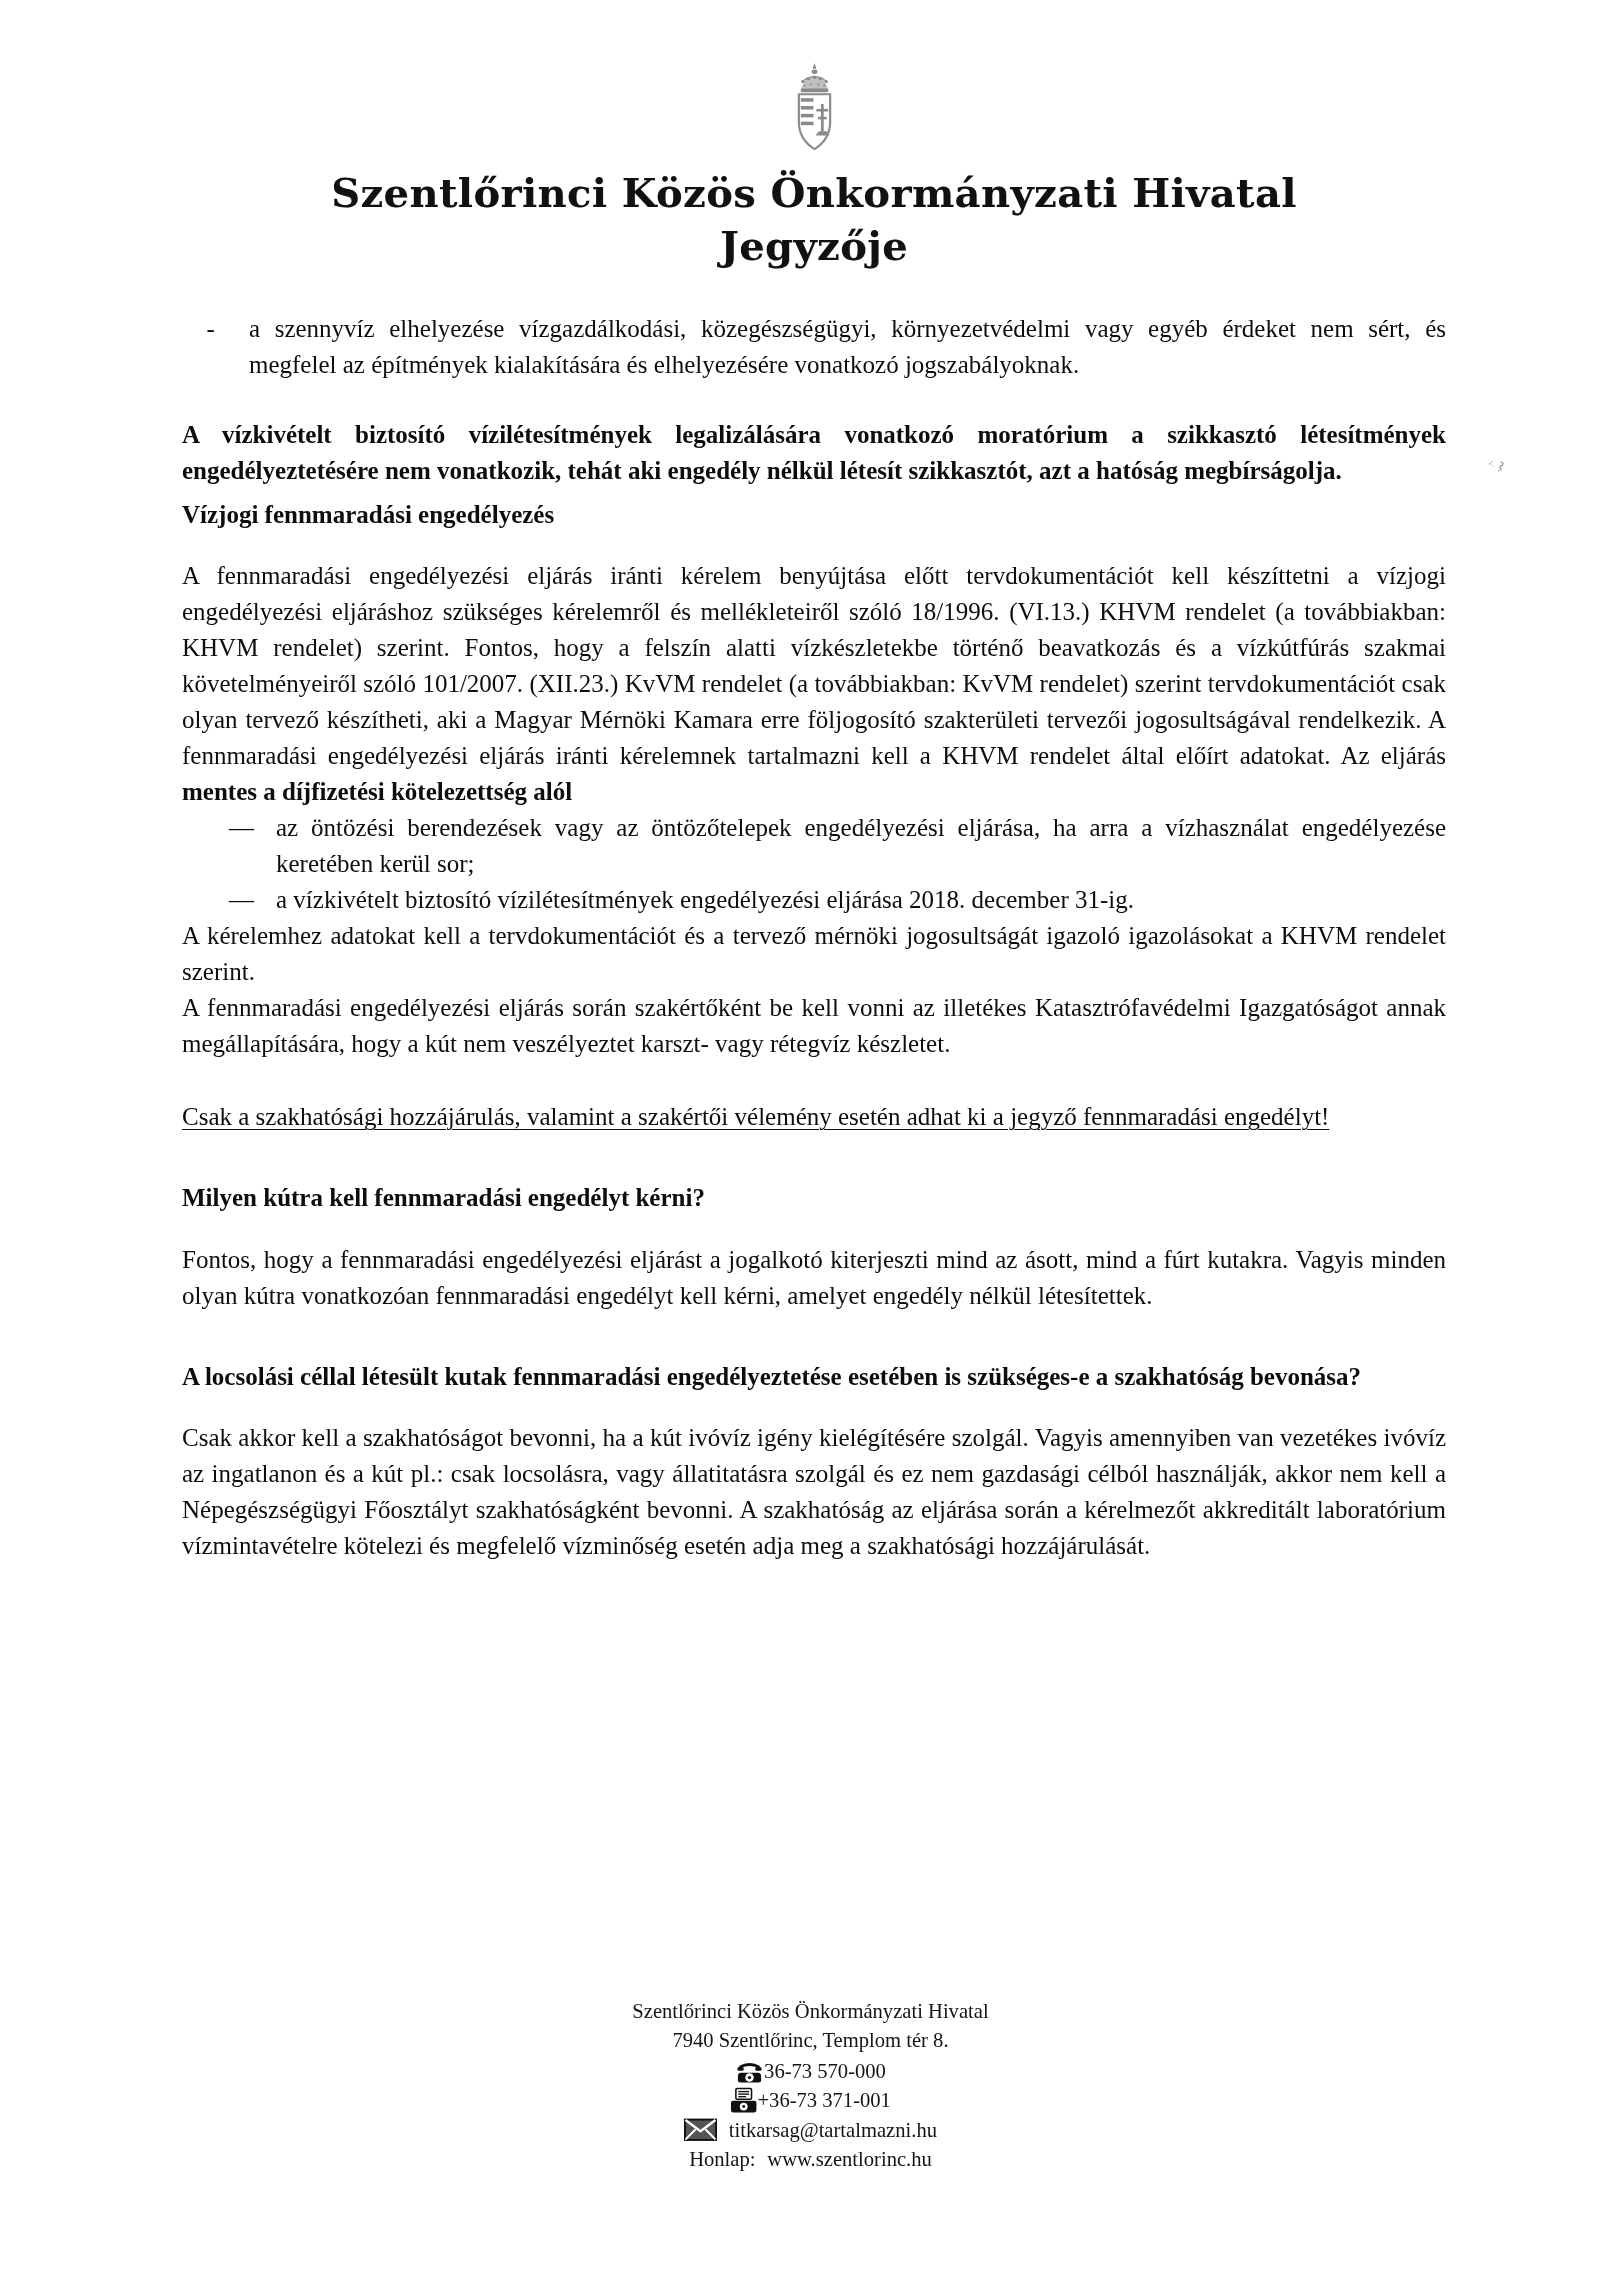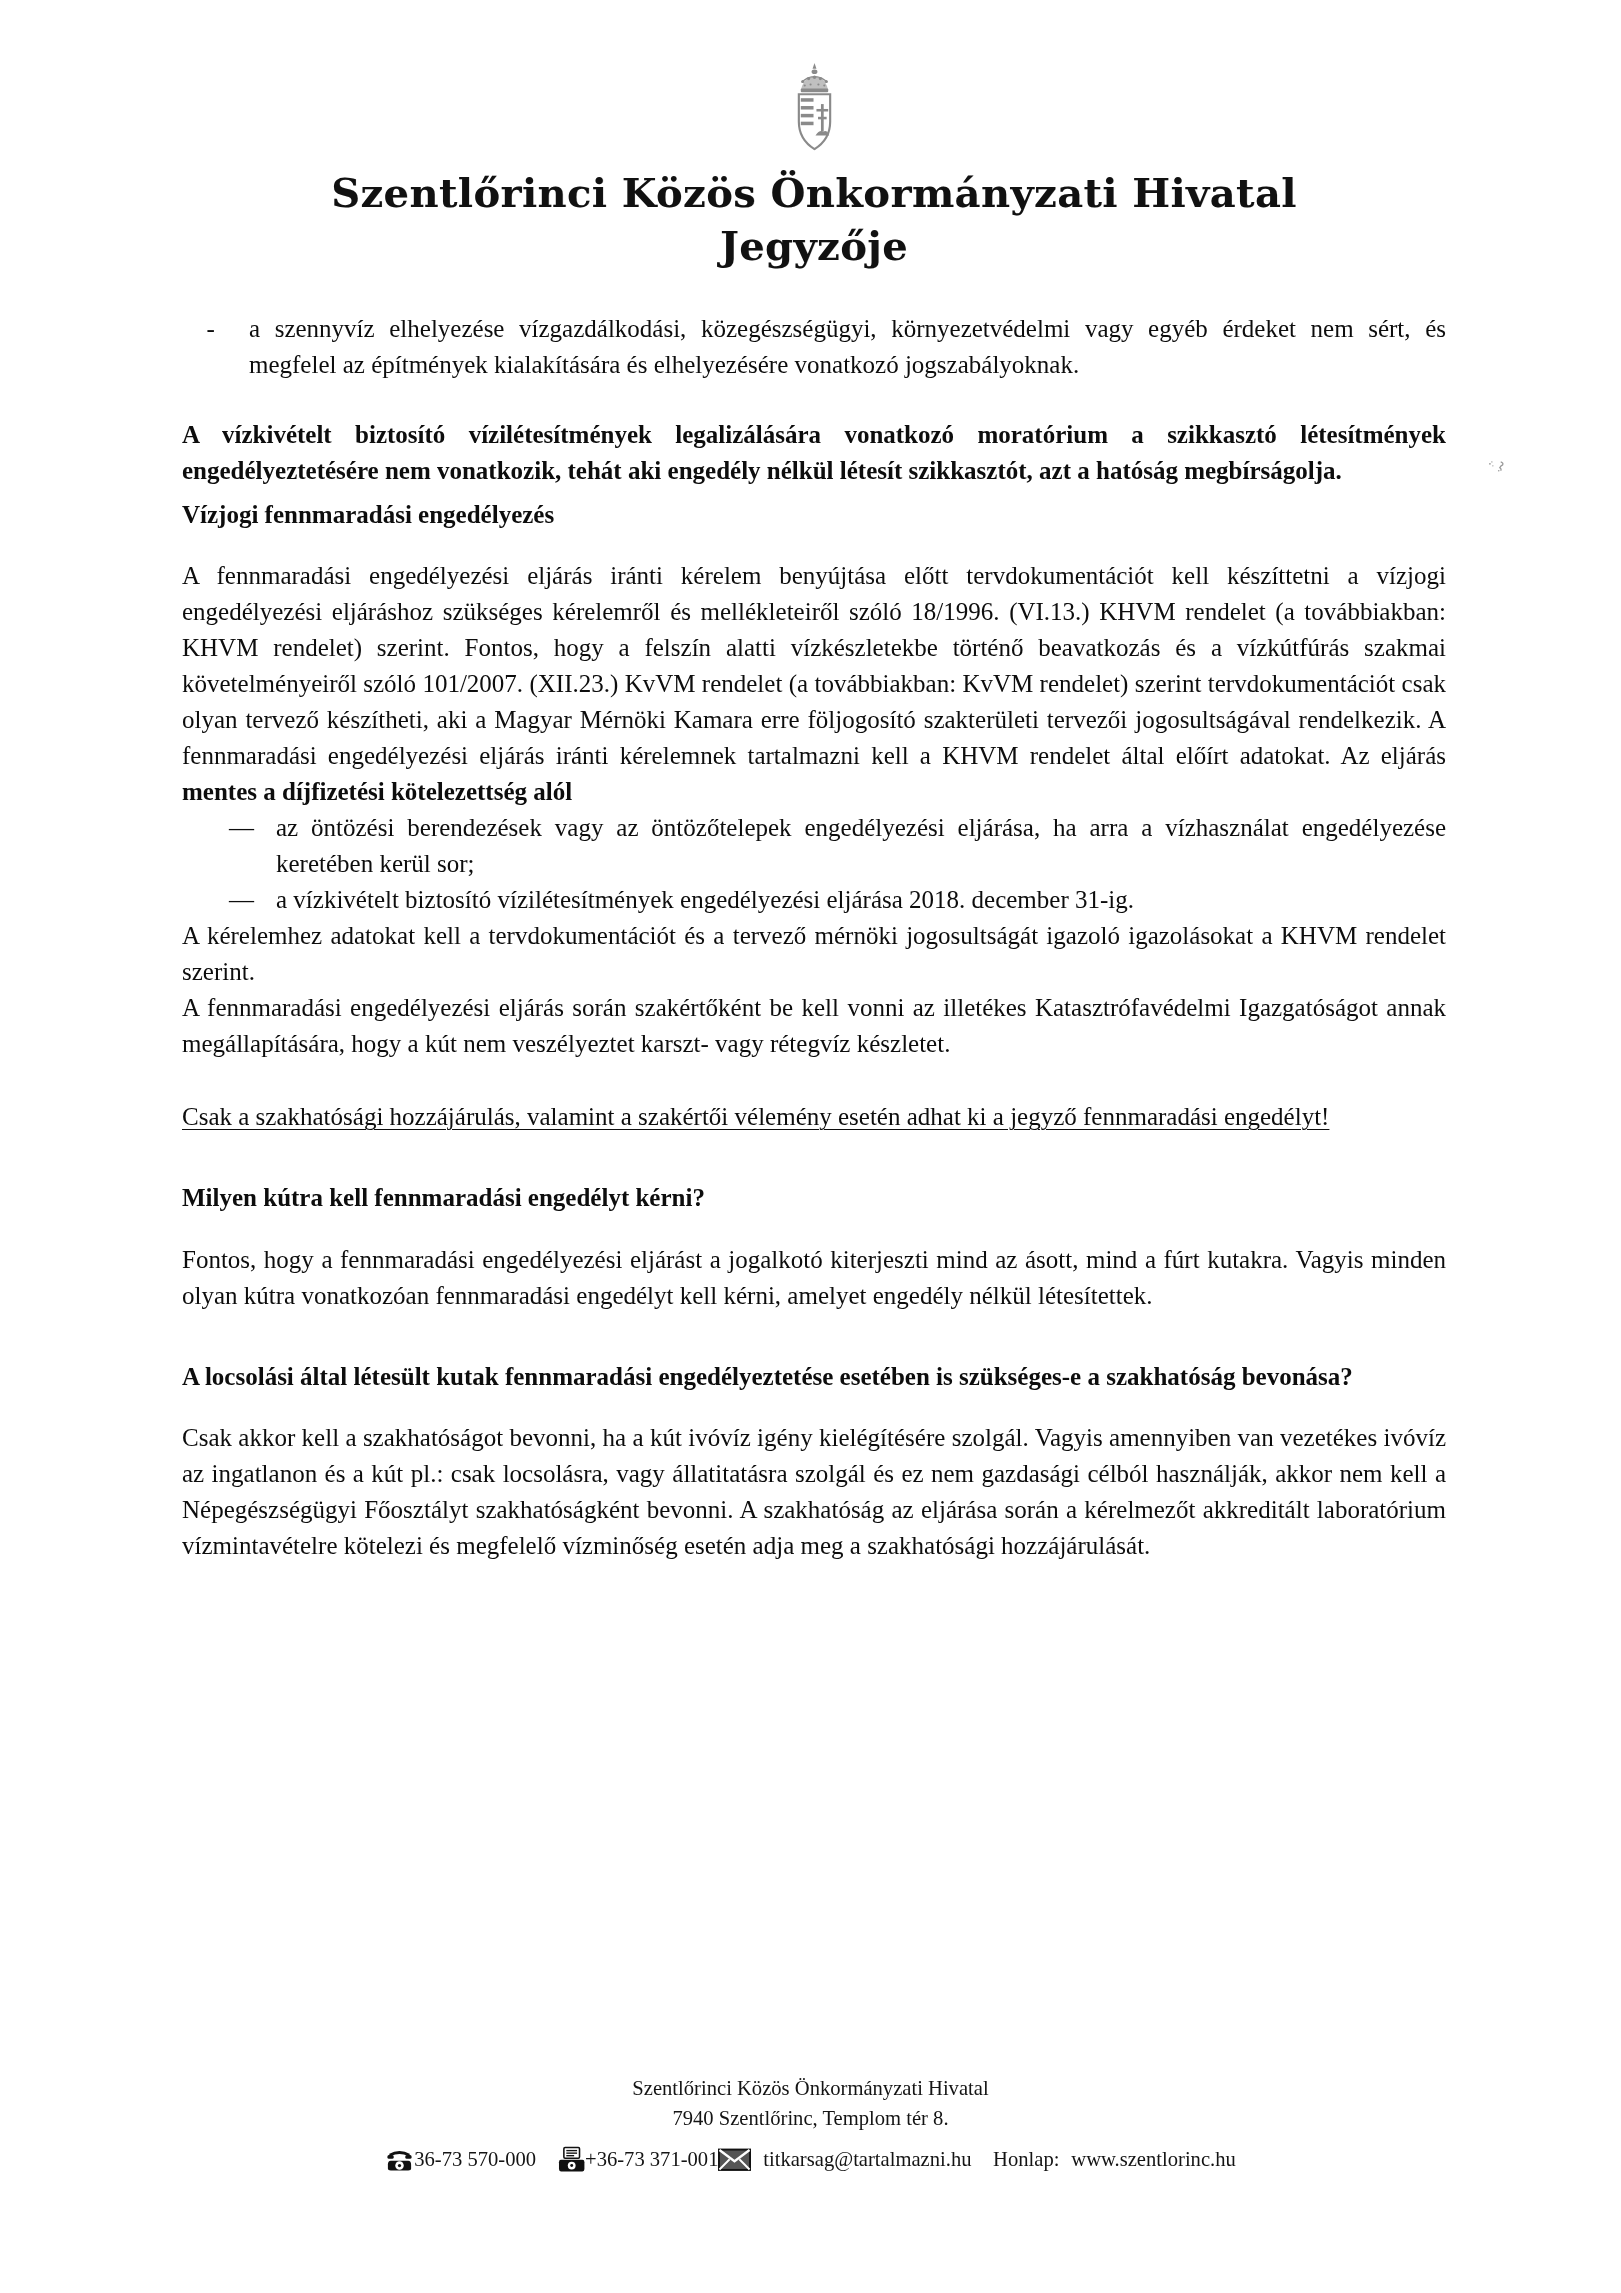--- a/index.html
+++ b/index.html
@@ -133,22 +133,23 @@
     font-size: 20.6px;
     line-height: 1.42;
     color: #141414;
   }
   .footer .f-line { display: block; }
   .footer-contact {
     display: flex;
     justify-content: center;
     align-items: center;
     gap: 0;
-    margin-top: 12px;
+    margin-top: 2px;
     white-space: nowrap;
+    flex-direction: column;
   }
   .footer-contact .seg {
     display: inline-flex;
     align-items: center;
   }
   .ico {
     display: inline-block;
     vertical-align: middle;
     line-height: 0;
   }
@@ -252,21 +253,21 @@
       <div class="gap-lg"></div>
 
       <p class="b-head">Milyen kútra kell fennmaradási engedélyt kérni?</p>
 
       <div class="gap-md"></div>
 
       <p>Fontos, hogy a fennmaradási engedélyezési eljárást a jogalkotó kiterjeszti mind az ásott, mind a fúrt kutakra. Vagyis minden olyan kútra vonatkozóan fennmaradási engedélyt kell kérni, amelyet engedély nélkül létesítettek.</p>
 
       <div class="gap-lg"></div>
 
-      <p class="b-head">A locsolási által létesült kutak fennmaradási engedélyeztetése esetében is szükséges-e a szakhatóság bevonása?</p>
+      <p class="b-head">A locsolási céllal létesült kutak fennmaradási engedélyeztetése esetében is szükséges-e a szakhatóság bevonása?</p>
 
       <div class="gap-md"></div>
 
       <p>Csak akkor kell a szakhatóságot bevonni, ha a kút ivóvíz igény kielégítésére szolgál. Vagyis amennyiben van vezetékes ivóvíz az ingatlanon és a kút pl.: csak locsolásra, vagy állatitatásra szolgál és ez nem gazdasági célból használják, akkor nem kell a Népegészségügyi Főosztályt szakhatóságként bevonni. A szakhatóság az eljárása során a kérelmezőt akkreditált laboratórium vízmintavételre kötelezi és megfelelő vízminőség esetén adja meg a szakhatósági hozzájárulását.</p>
 
     </div>
   </div>
 
   <div class="smudge">
     <svg viewBox="0 0 26 26" width="25.5" height="25.5" aria-hidden="true">

